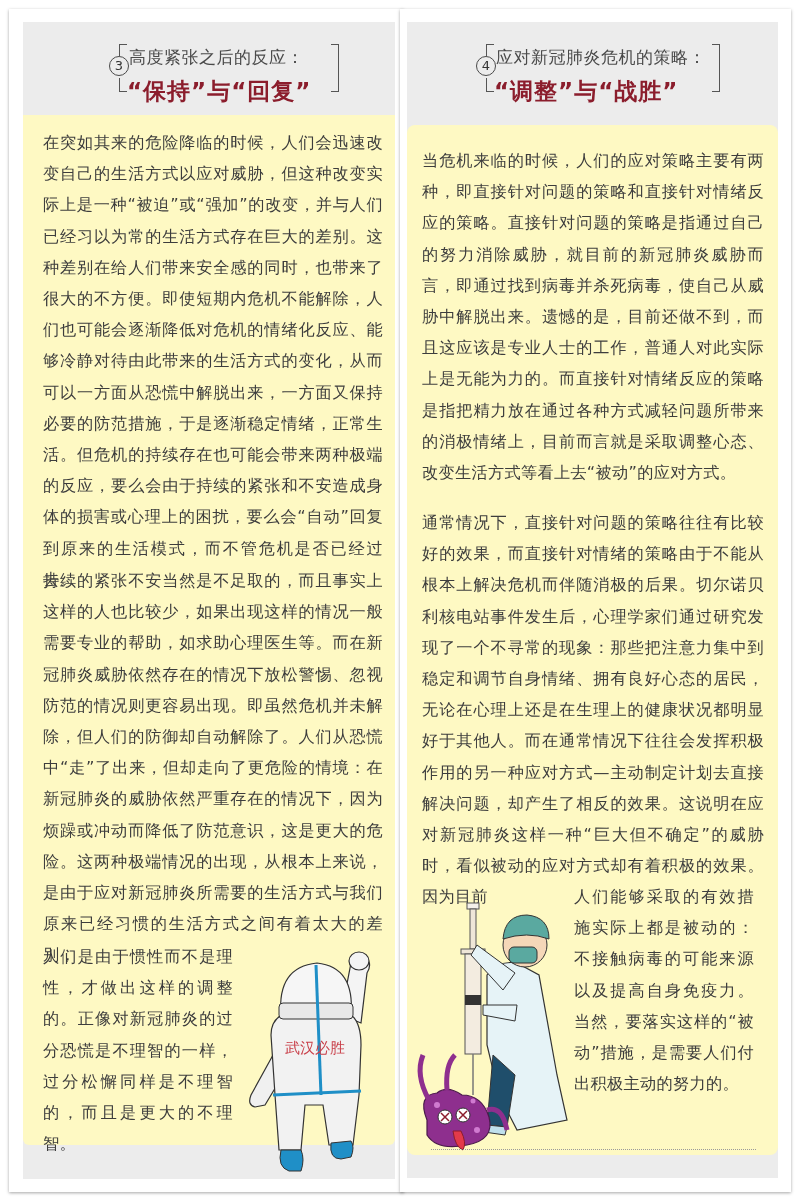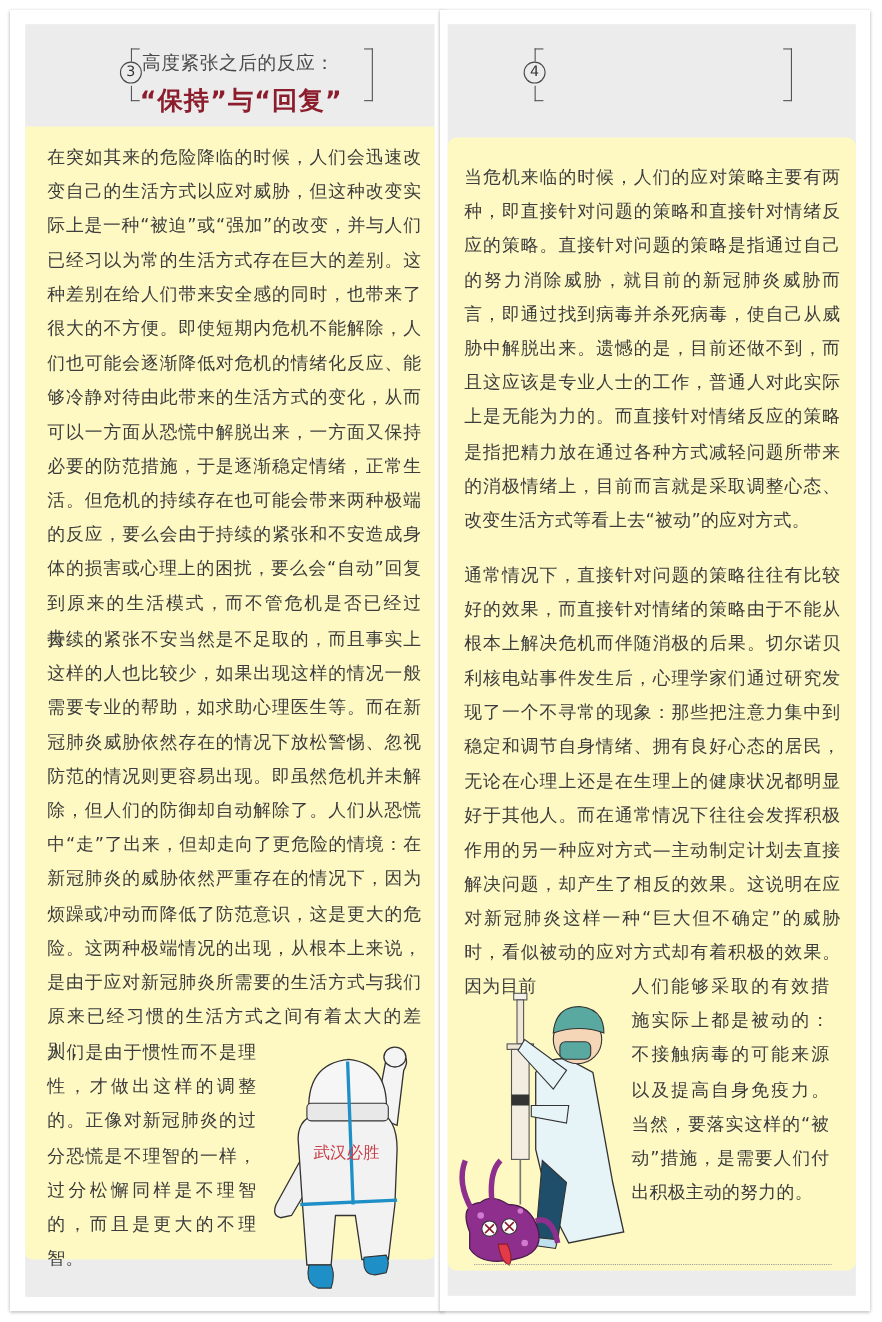--- a/index.html
+++ b/index.html
@@ -152,20 +152,22 @@
   </div>
 </section>
 
 <section class="panel panel-right">
   <div class="heading">
     <div class="bracket-wrap">
       <div class="br-left-top"></div>
       <div class="br-left-bot"></div>
       <div class="br-right"></div>
       <div class="num-circle">4</div>
+      <div class="h-sub">应对新冠肺炎危机的策略：</div>
+      <div class="h-main">“调整”与“战胜”</div>
     </div>
   </div>
 
   <div class="card">
     <p class="para" style="top:20px;">当危机来临的时候，人们的应对策略主要有两种，即直接针对问题的策略和直接针对情绪反应的策略。直接针对问题的策略是指通过自己的努力消除威胁，就目前的新冠肺炎威胁而言，即通过找到病毒并杀死病毒，使自己从威胁中解脱出来。遗憾的是，目前还做不到，而且这应该是专业人士的工作，普通人对此实际上是无能为力的。而直接针对情绪反应的策略是指把精力放在通过各种方式减轻问题所带来的消极情绪上，目前而言就是采取调整心态、改变生活方式等看上去“被动”的应对方式。</p>
     <p class="para narrow-r" style="top:756px;">人们能够采取的有效措施实际上都是被动的：不接触病毒的可能来源以及提高自身免疫力。当然，要落实这样的“被动”措施，是需要人们付出积极主动的努力的。</p>
     <p class="para" style="top:382px;">通常情况下，直接针对问题的策略往往有比较好的效果，而直接针对情绪的策略由于不能从根本上解决危机而伴随消极的后果。切尔诺贝利核电站事件发生后，心理学家们通过研究发现了一个不寻常的现象：那些把注意力集中到稳定和调节自身情绪、拥有良好心态的居民，无论在心理上还是在生理上的健康状况都明显好于其他人。而在通常情况下往往会发挥积极作用的另一种应对方式—主动制定计划去直接解决问题，却产生了相反的效果。这说明在应对新冠肺炎这样一种“巨大但不确定”的威胁时，看似被动的应对方式却有着积极的效果。因为目前</p>
 
     <svg class="illus" style="left:0px; top:770px;" width="170" height="260" viewBox="0 0 170 260">
 

